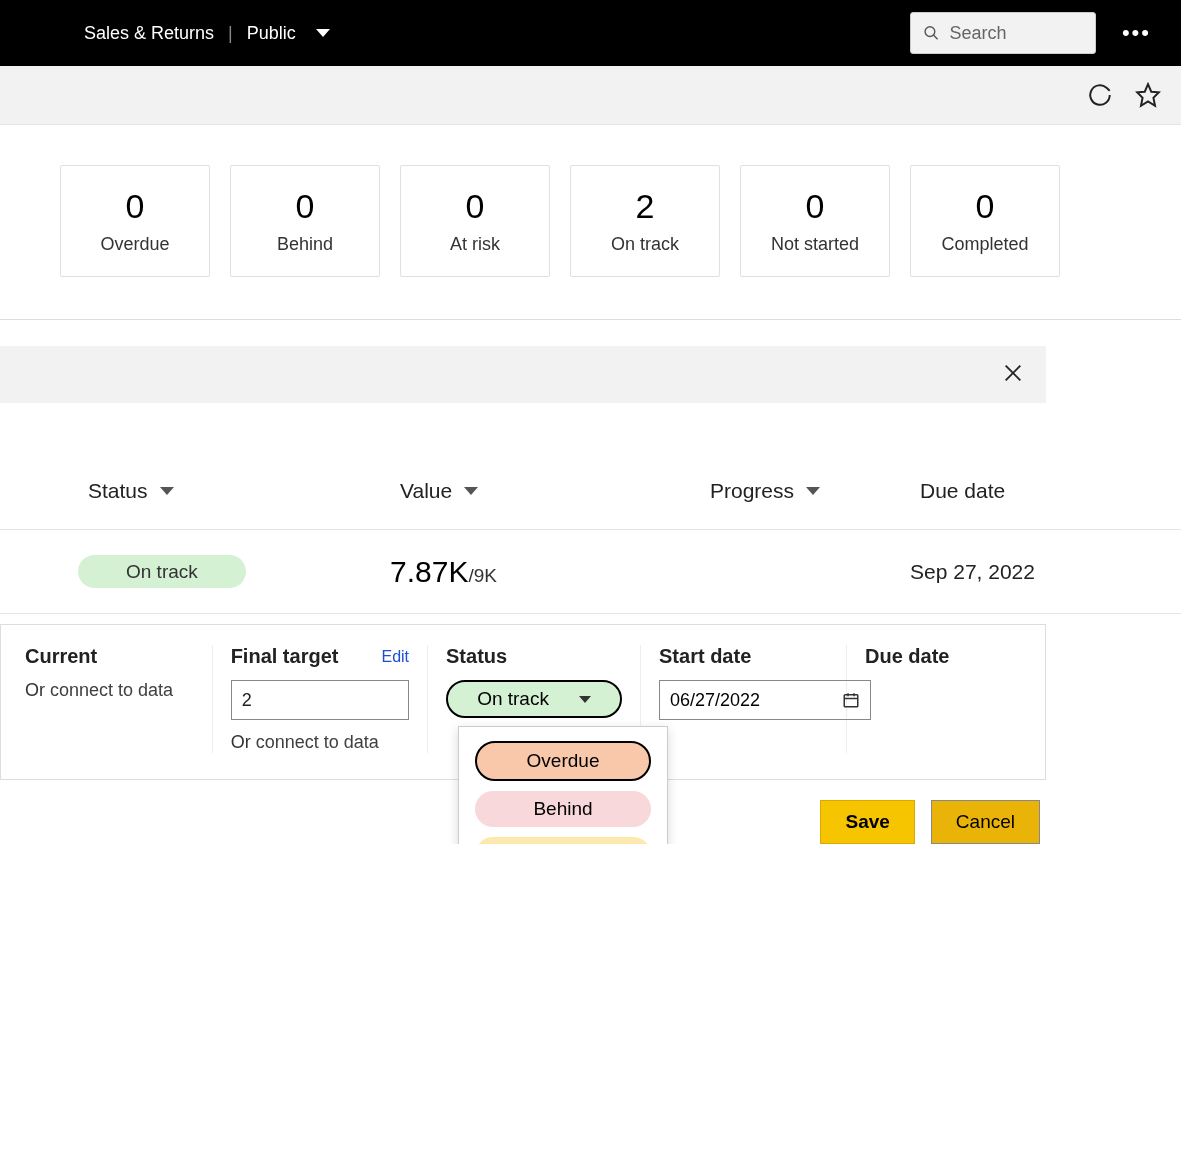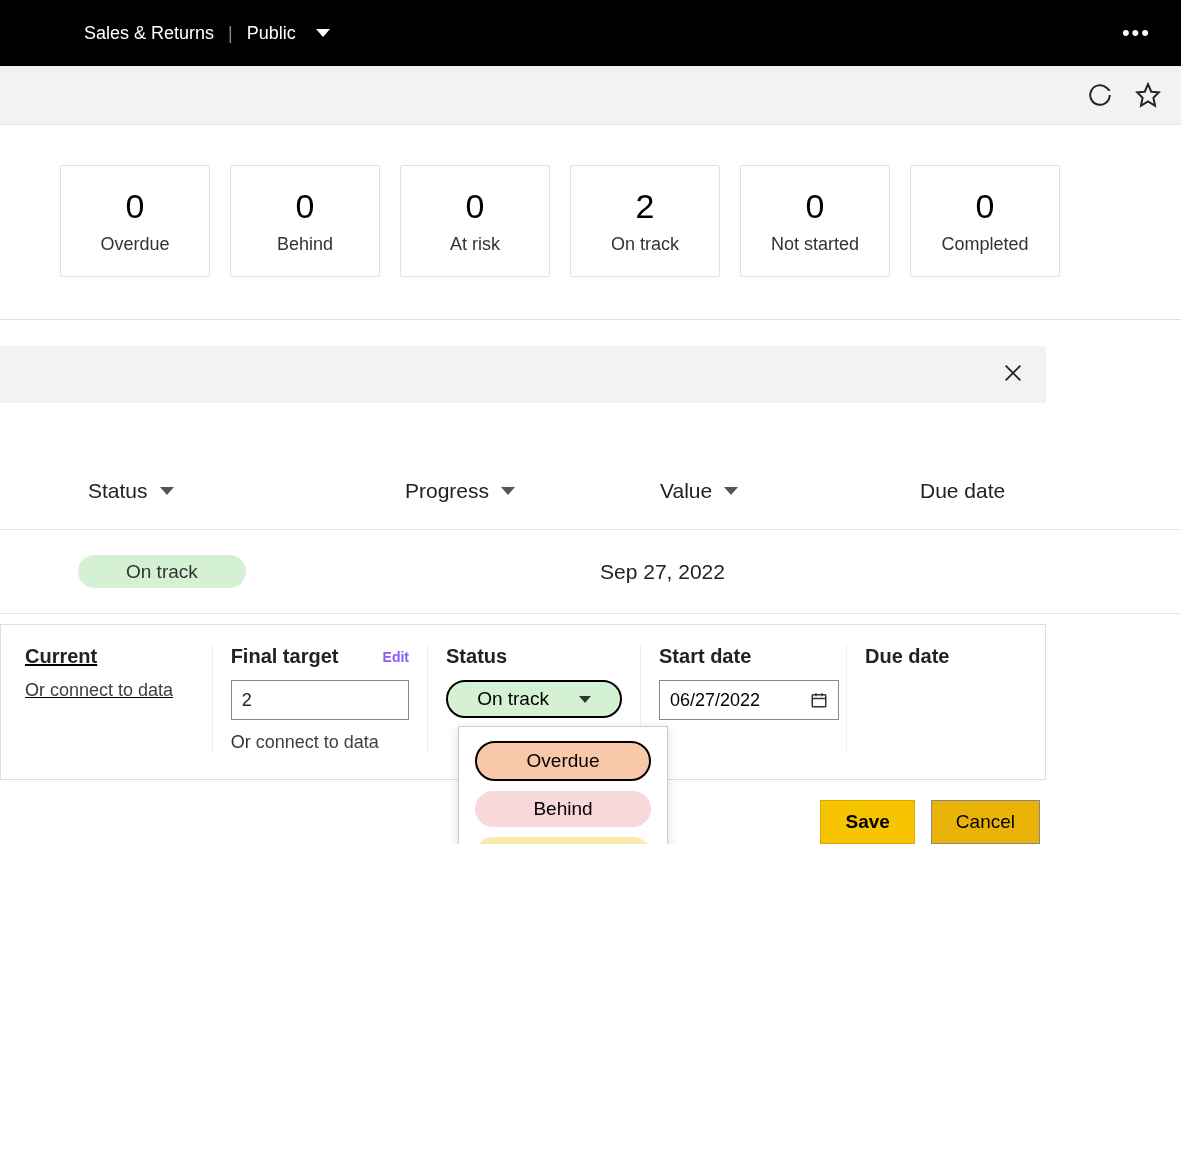--- a/index.html
+++ b/index.html
@@ -47,27 +47,27 @@
     .dr-status { width:390px; padding-left:78px; }
     .dr-value { width:310px; font-size:30px; color:#000; }
     .dr-value .denom { font-size:19px; color:#333; }
     .dr-due { font-size:21px; color:#222; }
     
     
     .form-panel { margin-top:10px; width:1046px; border:1px solid #ddd; background:#fff; padding:20px 6px 26px 6px; display:flex; position:relative; }
     .form-col { padding:0 18px; border-right:1px solid #eee; }
     .form-col:last-child { border-right:none; }
     .form-col h4 { font-size:20px; font-weight:600; color:#222; margin-bottom:12px; display:flex; justify-content:space-between; align-items:center; }
-    .edit-link { color:#8b5cf6; font-weight:700; font-size:14px; cursor:pointer; }
+    .edit-link { color:#1d4ed8; font-weight:400; font-size:16px; cursor:pointer; }
     .txt-input { width:100%; height:40px; border:1px solid #888; padding:0 10px; font-size:18px; color:#222; }
-    .date-wrap { display:flex; align-items:center; width:180px; height:40px; border:1px solid #888; padding:0 10px; font-size:18px; justify-content:space-between; }
+    .date-wrap { display:flex; align-items:center; width:212px; height:40px; border:1px solid #888; padding:0 10px; font-size:18px; justify-content:space-between; }
     .or-line { margin-top:12px; font-size:18px; color:#333; }
     .or-line a { color:#404040; text-decoration:none; }
     
-    .col-current { width:210px;text-decoration:underline; }
+    .col-current { width:210px; }
     .col-final { width:220px; }
     .col-status-form { width:214px; }
     .col-start { width:206px; }
     .col-due-form { width:196px; border-right:none; }
     
     
     .status-dd { width:176px; height:38px; border:2px solid #000; border-radius:999px; background:#d4f1d4; display:flex; align-items:center; justify-content:center; gap:30px; font-size:19px; cursor:pointer; position:relative; }
     .status-dd .chev-down { border-top-color:#333; }
     
     .dd-menu { position:absolute; top:44px; left:10px; width:210px; background:#fff; border:1px solid #ccc; box-shadow:0 3px 10px rgba(0,0,0,0.15); padding:14px 16px 10px 16px; display:flex; flex-direction:column; gap:10px; z-index:100; }
@@ -90,20 +90,27 @@
 <body>
 
 <div class="topbar">
   <div class="topbar-left">
     <span>Sales &amp; Returns</span>
     <span class="divider">|</span>
     <span>Public</span>
     <span class="chev"></span>
   </div>
   <div class="topbar-right">
+    <div class="searchbox">
+      <svg width="20" height="20" viewBox="0 0 24 24" fill="none" stroke="#555" stroke-width="2">
+          <circle cx="10" cy="10" r="7"></circle>
+          <line x1="21" y1="21" x2="15" y2="15"></line>
+        </svg>
+      <input placeholder="Search" style="">
+    </div>
     <div class="topbar-more">•••</div>
   </div>
 </div>
 
 <div class="subbar">
   <div class="icon-btn">
     <svg width="26" height="26" viewBox="0 0 24 24" fill="none" stroke="#222" stroke-width="1.8">
         <path d="M21 12a9 9 0 1 1-3-6.7L21 8"></path>
       </svg>
   </div>
@@ -150,36 +157,39 @@
         <line x1="20" y1="4" x2="4" y2="20"></line>
       </svg>
   </div>
 </div>
 
 <div class="colheads">
   <div class="colhead col-status">
     <span>Status</span>
     <span class="chev-down"></span>
   </div>
+  <div class="colhead col-value">
+    <span>Value</span>
+    <span class="chev-down"></span>
+  </div>
   <div class="colhead col-progress">
     <span>Progress</span>
     <span class="chev-down"></span>
   </div>
-  <div class="colhead col-value">
-    <span>Value</span>
-    <span class="chev-down"></span>
-  </div>
   <div class="colhead col-due">
     <span>Due date</span>
   </div>
 </div>
 
 <div class="datarow">
   <div class="dr-status">
     <span class="pill pill-ontrack">On track</span>
+  </div>
+  <div class="dr-value">
+    <span>7.87K</span><span class="denom">/9K</span>
   </div>
   <div style="width:210px"></div>
   <div class="dr-due">Sep 27, 2022</div>
 </div>
 
 <div class="form-panel">
   <div class="form-col col-current">
     <h4>Current</h4>
     <div class="or-line"><span>Or </span><a href="#">connect to data</a></div>
   </div>

